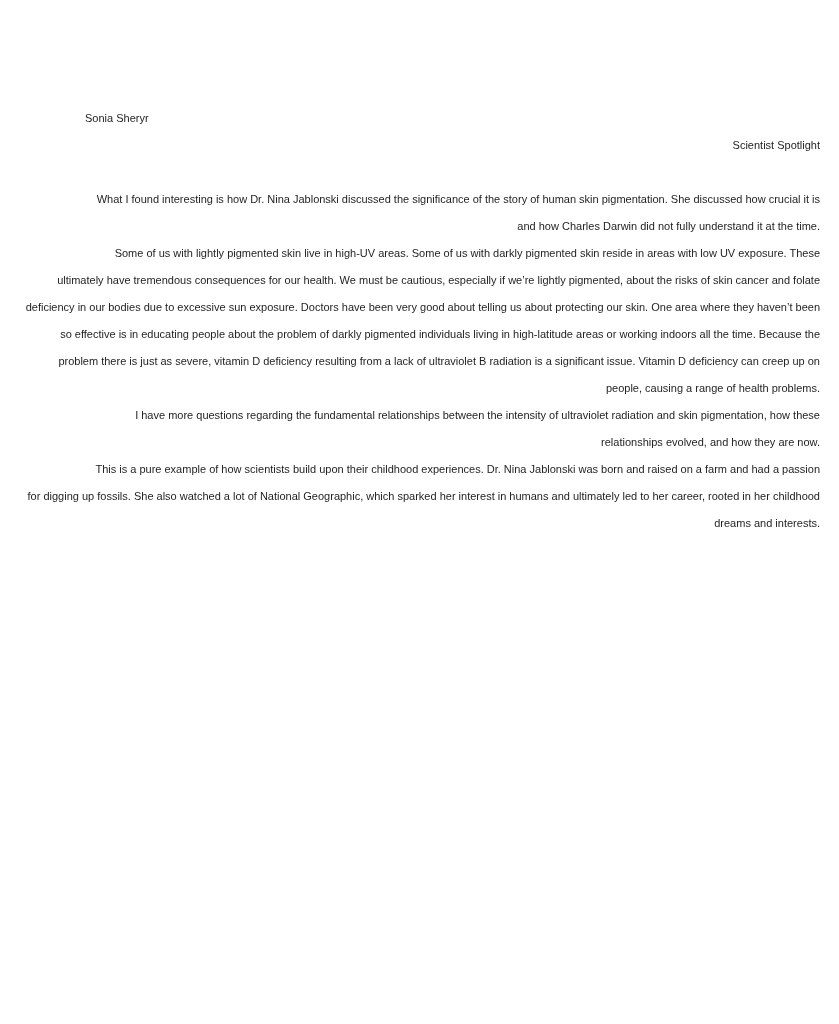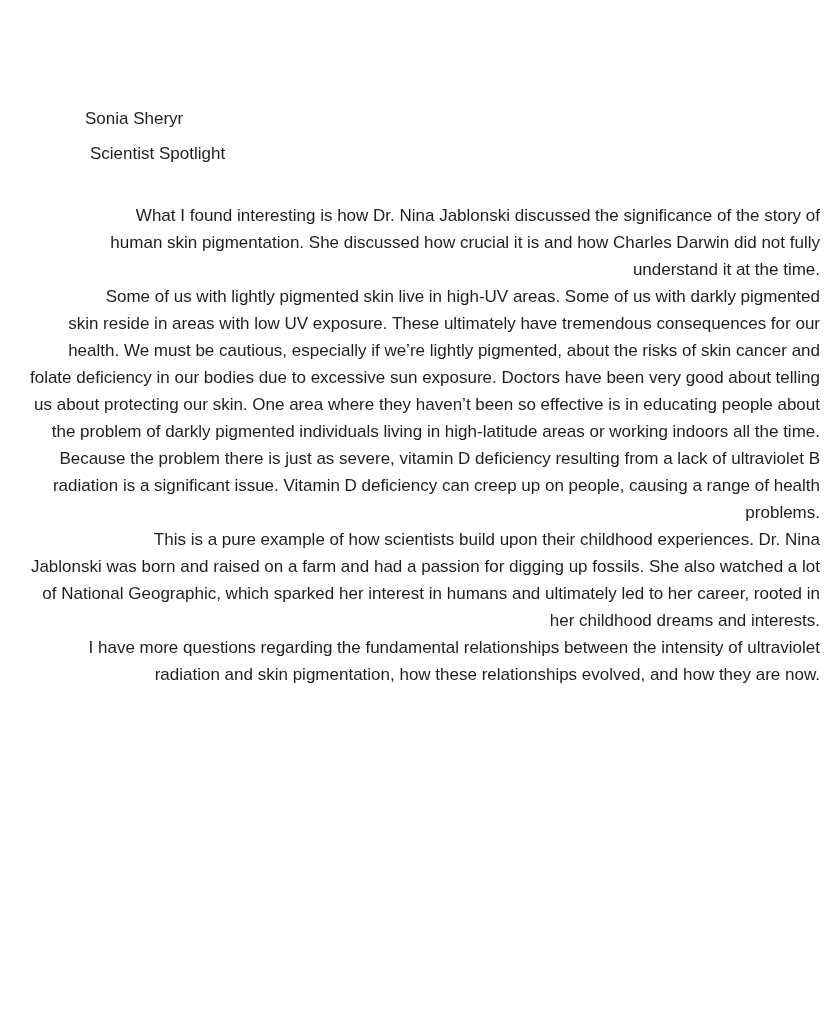--- a/index.html
+++ b/index.html
@@ -8,32 +8,32 @@
     background: #ffffff;
   }
   .page {
     position: relative;
     width: 839px;
     height: 1024px;
     background: #ffffff;
     box-sizing: border-box;
     padding: 105px 19px 0 22px;
     font-family: "Liberation Sans", "DejaVu Sans", sans-serif;
-    font-size: 17px;
+    font-size: 11px;
     line-height: 27px;
     color: #1e1e1e;
     overflow: hidden;
   }
   .author-line {
     margin: 0 0 0 63px;
     white-space: pre;
   }
   .title-line {
-    margin: 8px;
-    text-align: left;
+    margin: 0;
+    text-align: right;
     padding-left: 60px; 
   }
   .spacer-line {
     height: 27px;
   }
   .essay p {
     margin: 0;
     text-indent: 63px;
     text-align: right;
   }
@@ -44,16 +44,16 @@
 <div class="page">
   <div class="author-line">Sonia Sheryr</div>
 
   <div class="title-line">Scientist Spotlight</div>
 
   <div class="spacer-line"></div>
 
   <div class="essay">
     <p>What I found interesting is how Dr. Nina Jablonski discussed the significance of the story of human skin pigmentation. She discussed how crucial it is and how Charles Darwin did not fully understand it at the time.</p>
     <p>Some of us with lightly pigmented skin live in high-UV areas. Some of us with darkly pigmented skin reside in areas with low UV exposure. These ultimately have tremendous consequences for our health. We must be cautious, especially if we’re lightly pigmented, about the risks of skin cancer and folate deficiency in our bodies due to excessive sun exposure. Doctors have been very good about telling us about protecting our skin. One area where they haven’t been so effective is in educating people about the problem of darkly pigmented individuals living in high-latitude areas or working indoors all the time. Because the problem there is just as severe, vitamin D deficiency resulting from a lack of ultraviolet B radiation is a significant issue. Vitamin D deficiency can creep up on people, causing a range of health problems.</p>
+    <p>I have more questions regarding the fundamental relationships between the intensity of ultraviolet radiation and skin pigmentation, how these relationships evolved, and how they are now.</p>
     <p>This is a pure example of how scientists build upon their childhood experiences. Dr. Nina Jablonski was born and raised on a farm and had a passion for digging up fossils. She also watched a lot of National Geographic, which sparked her interest in humans and ultimately led to her career, rooted in her childhood dreams and interests.</p>
-    <p>I have more questions regarding the fundamental relationships between the intensity of ultraviolet radiation and skin pigmentation, how these relationships evolved, and how they are now.</p>
   </div>
 </div>
 
 </body></html>

